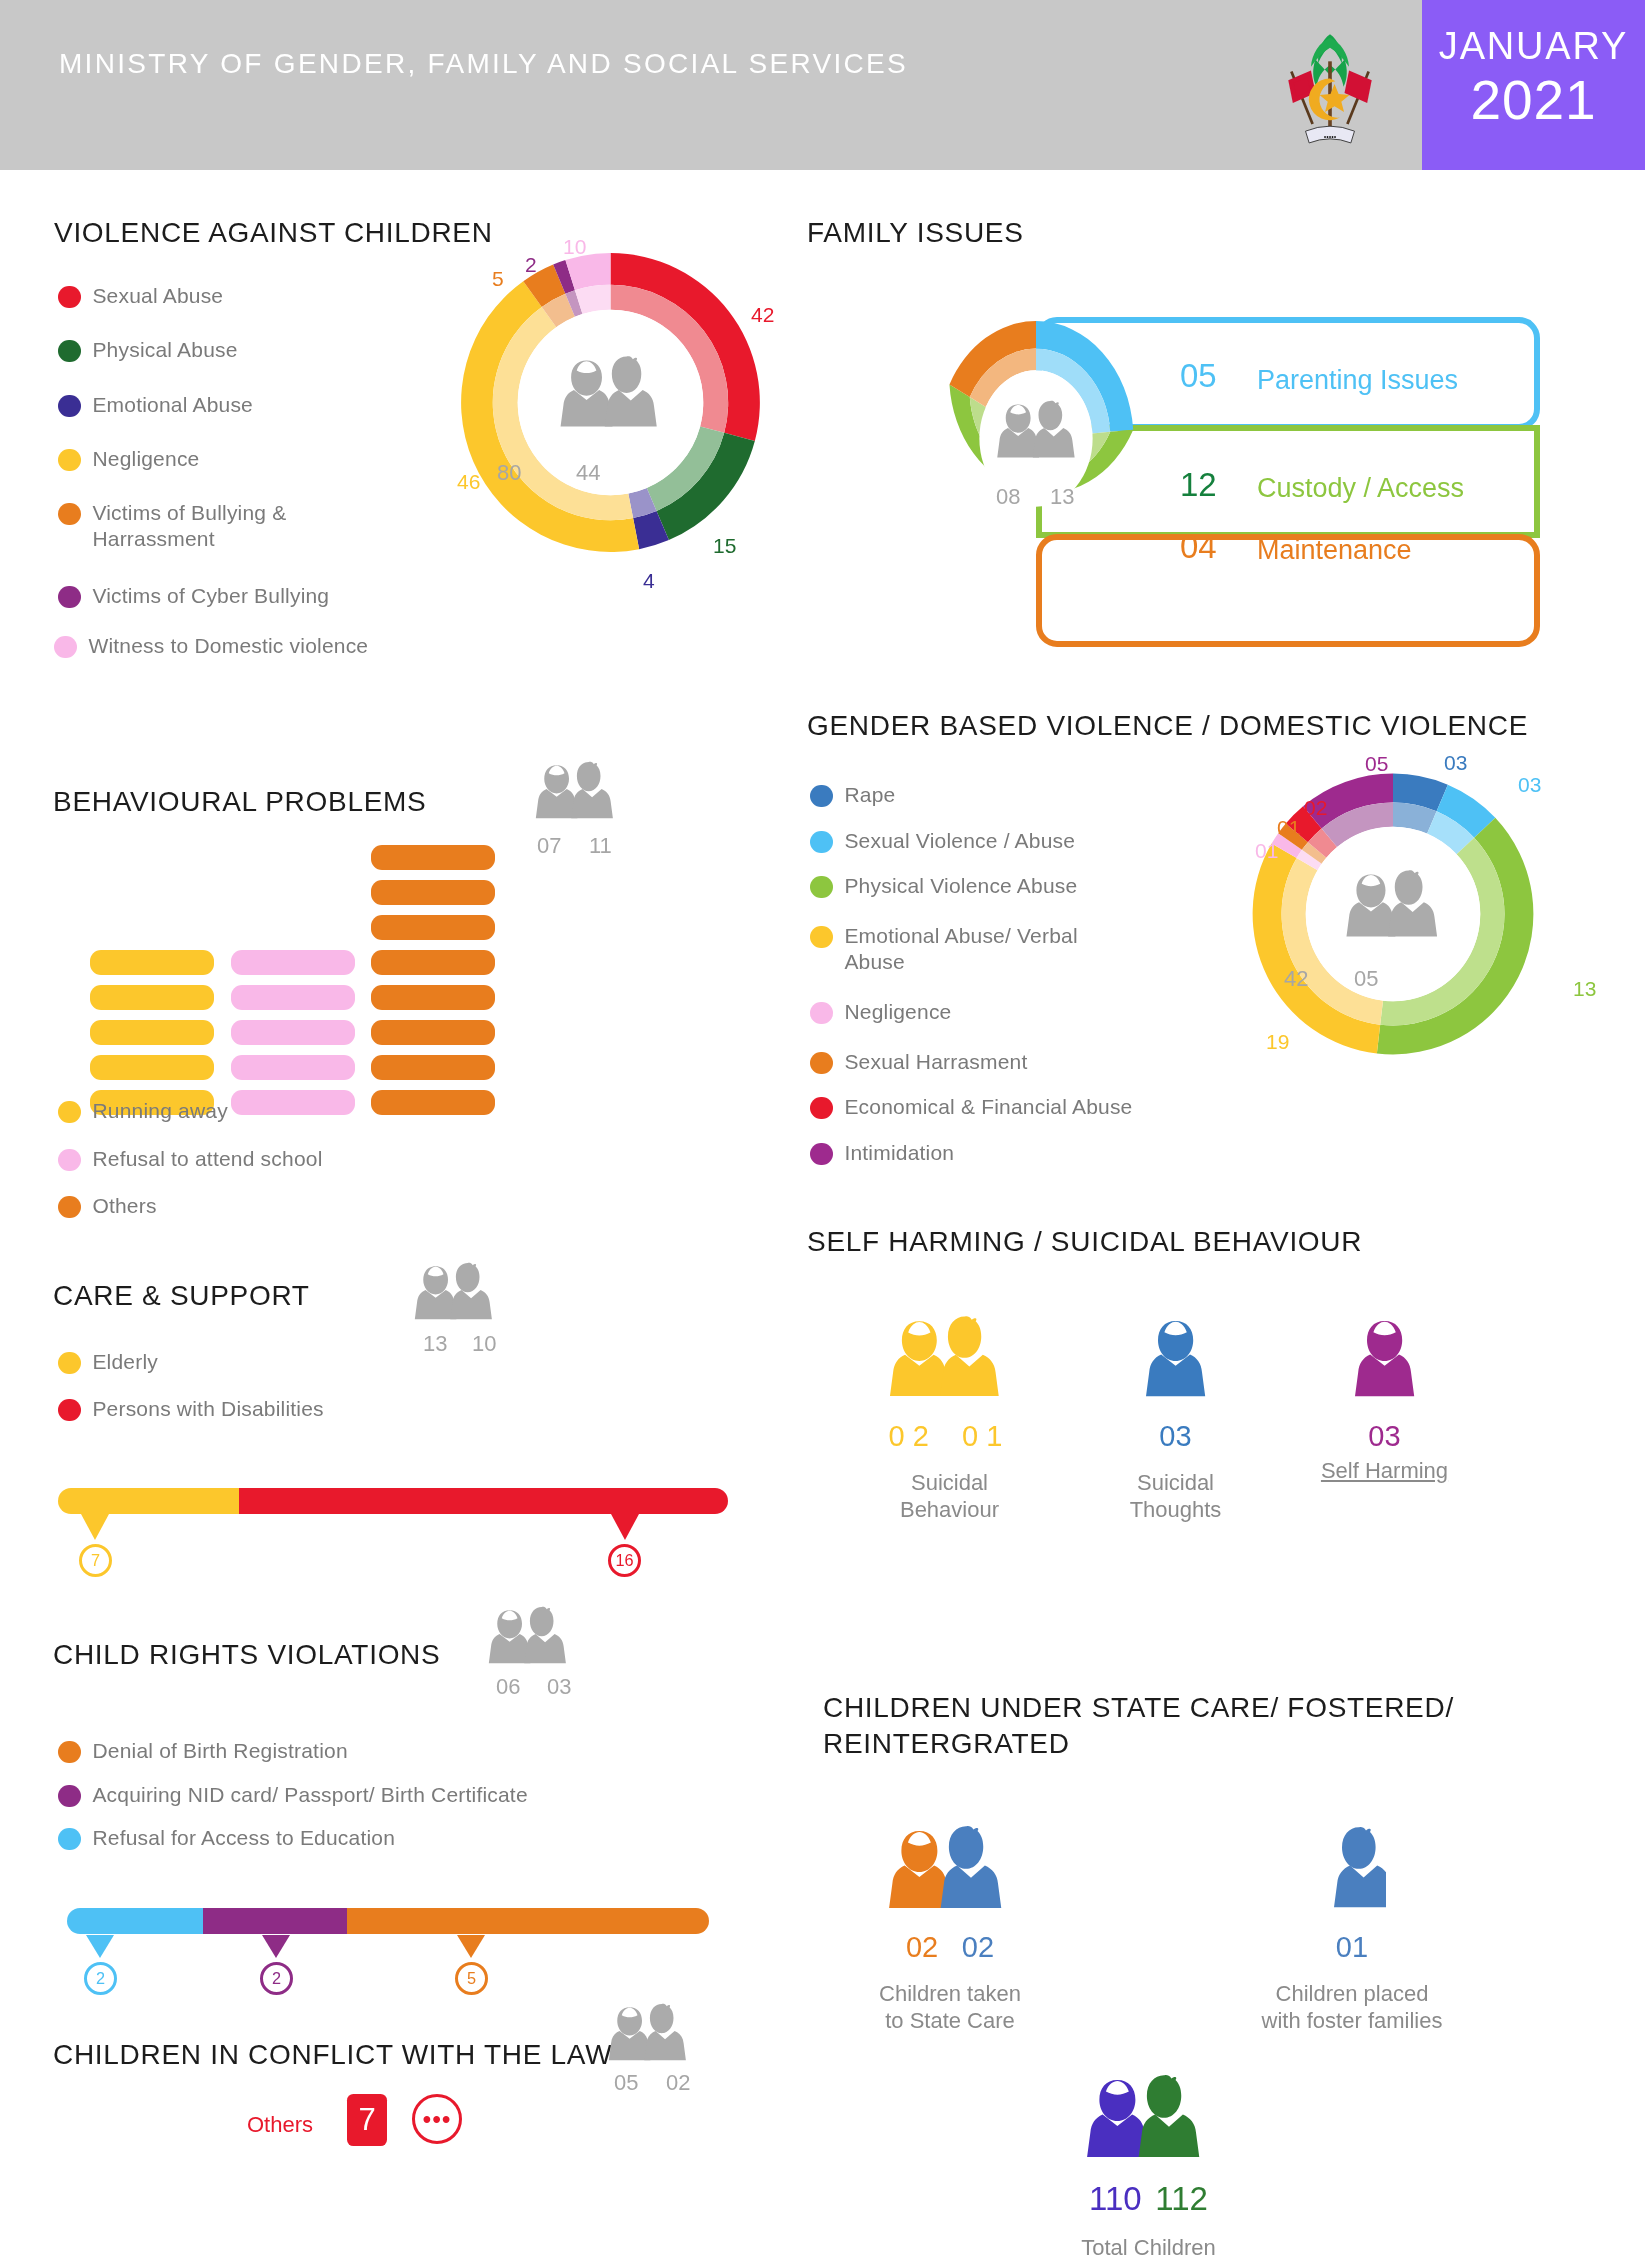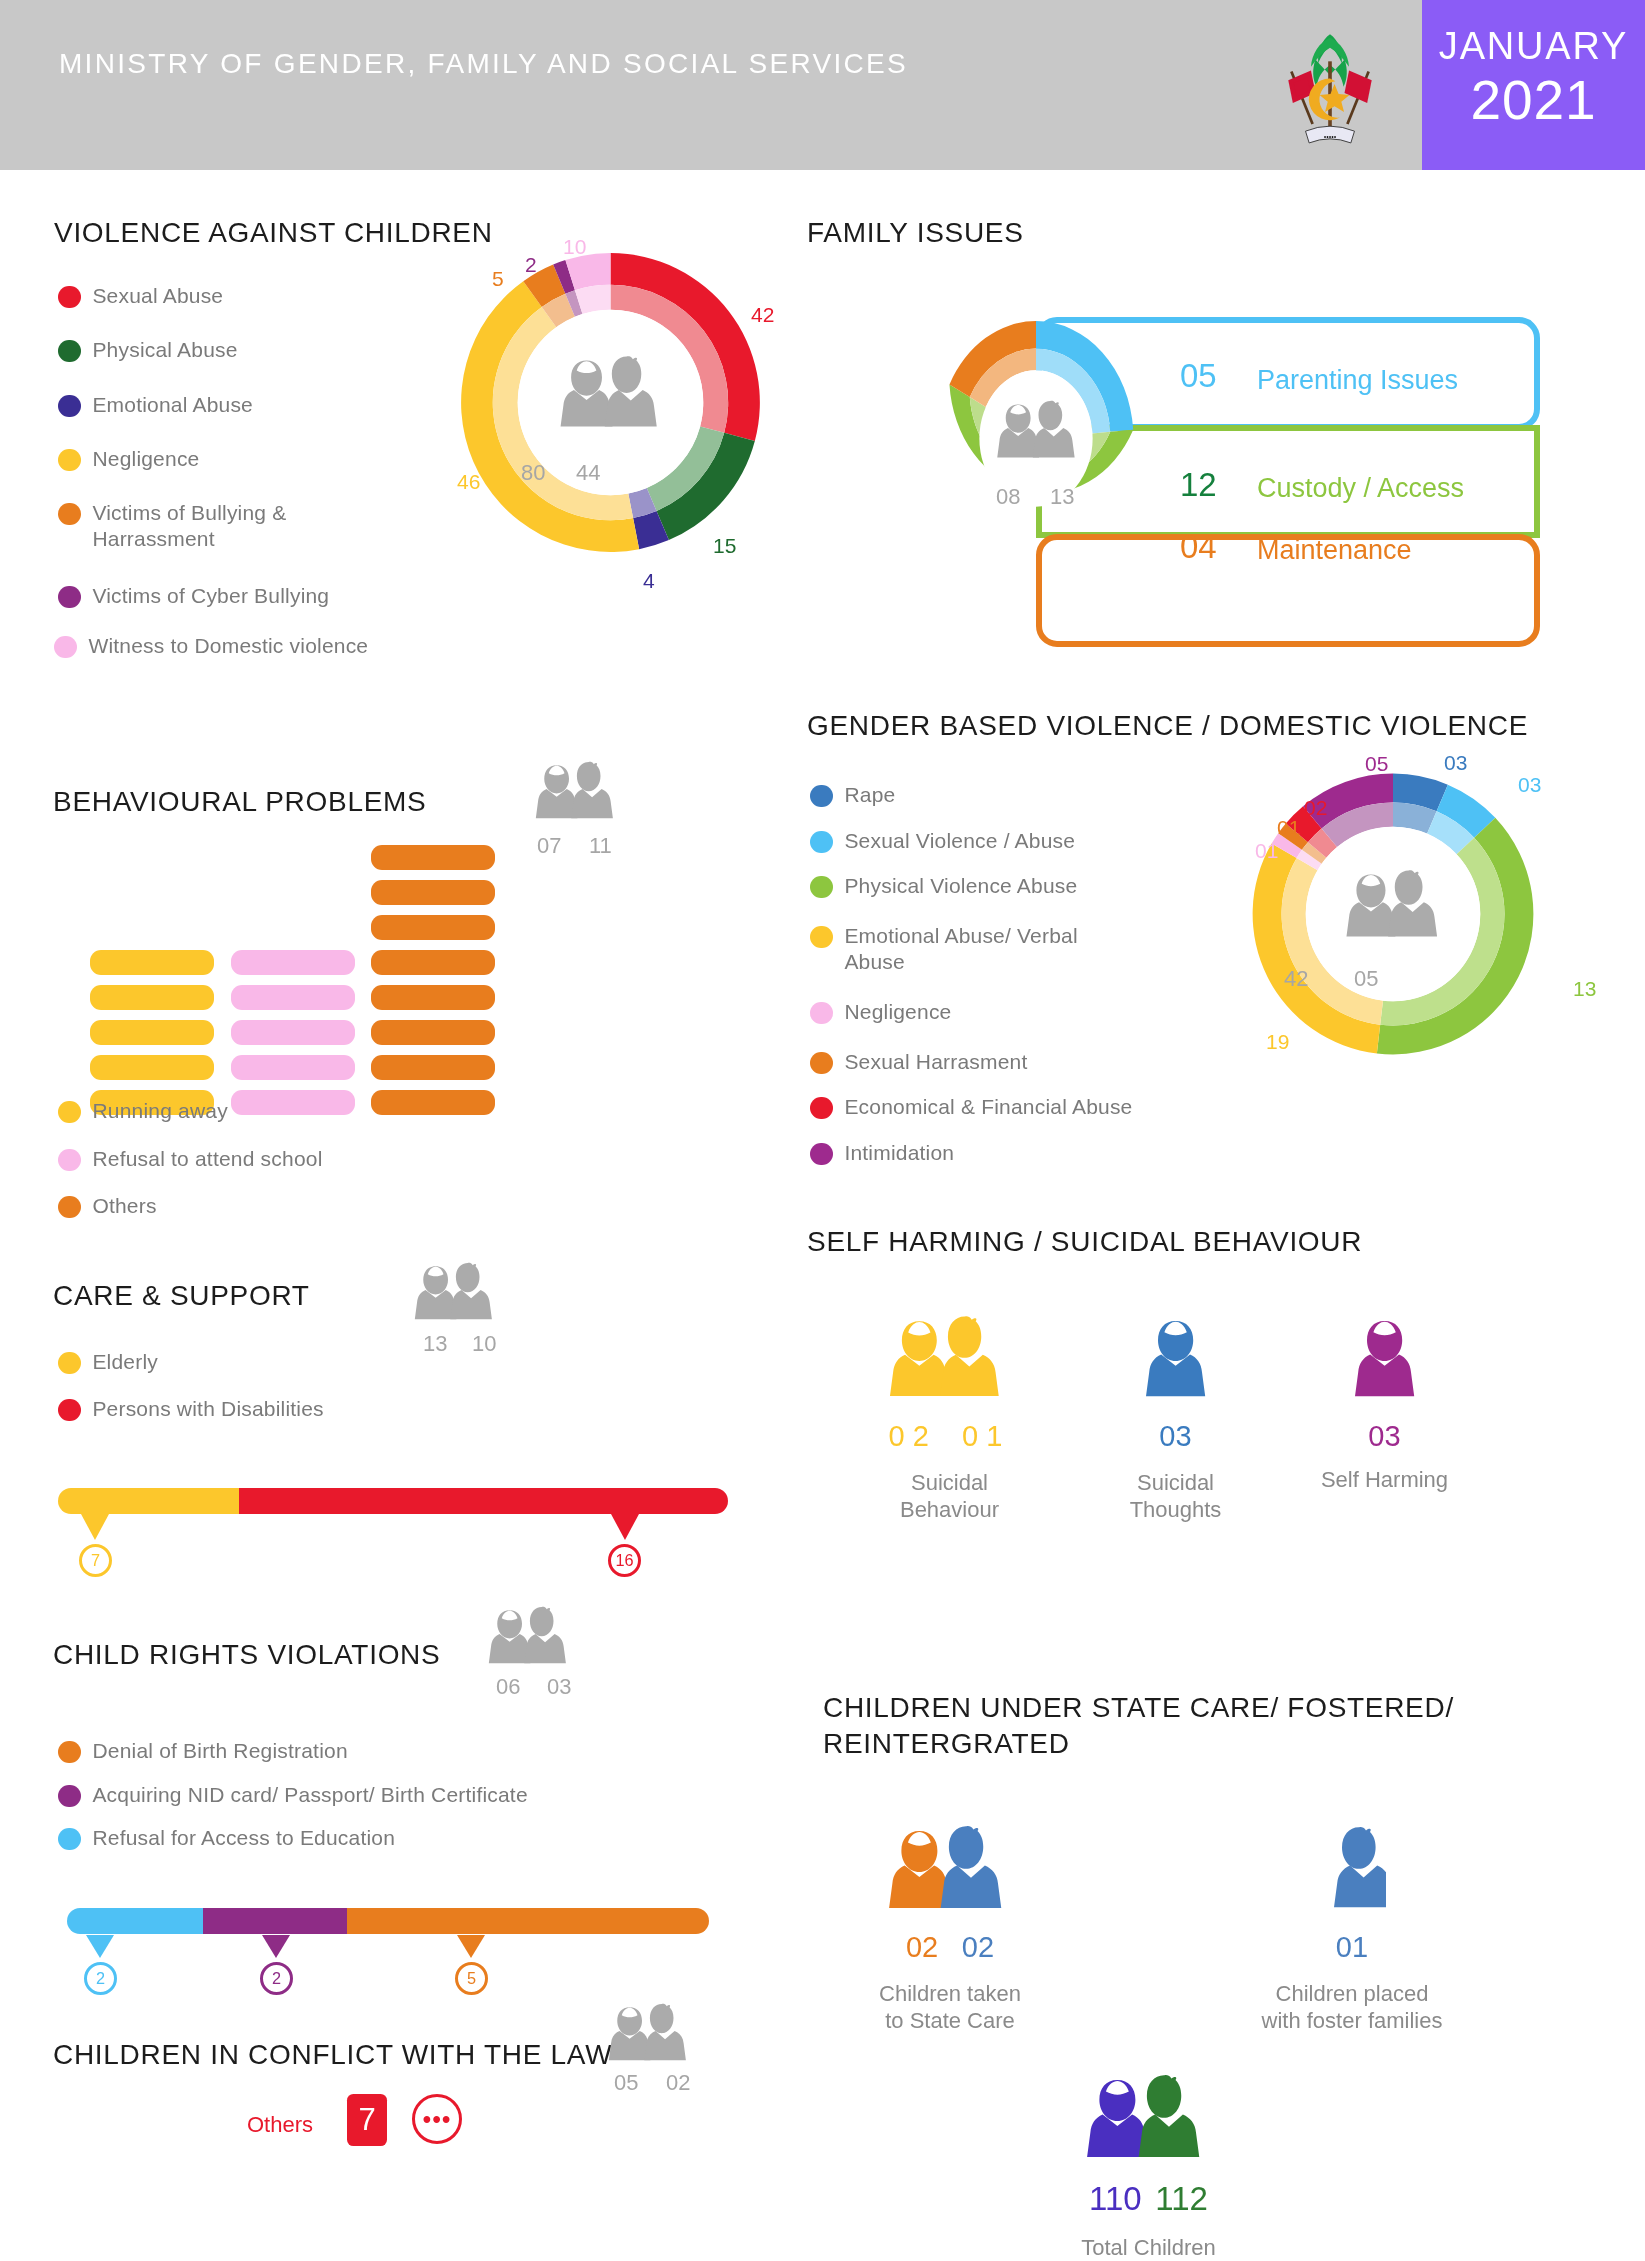--- a/index.html
+++ b/index.html
@@ -165,21 +165,21 @@
 
       <g transform="translate(-118,-108) scale(1.55)" fill="#ababab">
         <path d="M42 10 c-14 0 -22 10 -22 24 c0 14 9 26 22 26 c13 0 22 -12 22 -26 c0 -14 -8 -24 -22 -24z
                  M28 24 c3 -9 9 -13 14 -13 c5 0 11 4 14 13 c-9 5 -19 5 -28 0z"></path>
         <path d="M24 52 c-9 4 -14 11 -15 22 l-4 30 h74 l-4 -30 c-1 -11 -6 -18 -15 -22 l-18 14 z"></path>
         <path d="M108 8 c-3 -6 -9 -4 -9 -4 c-12 0 -21 10 -21 25 c0 15 9 27 21 27 c12 0 21 -12 21 -27 c0 -9 -3 -15 -7 -19 c2 -3 1 -6 -5 -2z"></path>
         <path d="M88 52 c-9 4 -15 11 -16 22 l-4 30 h74 l-4 -30 c-1 -11 -7 -18 -16 -22 l-17 15 z"></path>
       </g>
     </g>
   </svg>
-  <div class="pair-counts" style="left:45px; top:216px; letter-spacing:0;margin-left:24px;">80</div>
+  <div class="pair-counts" style="left:45px; top:216px; letter-spacing:0;">80</div>
   <div class="pair-counts" style="left:124px; top:216px; letter-spacing:0;">44</div>
 </div>
 
 <div class="callout" style="left:751px; top:303px; color:#e8192c;">42</div>
 <div class="callout" style="left:713px; top:534px; color:#1f6b2f;">15</div>
 <div class="callout" style="left:643px; top:569px; color:#3a2e94;">4</div>
 <div class="callout" style="left:457px; top:470px; color:#fcc72c;">46</div>
 <div class="callout" style="left:492px; top:267px; color:#e87d1e;">5</div>
 <div class="callout" style="left:525px; top:253px; color:#8e2c86;">2</div>
 <div class="callout" style="left:563px; top:235px; color:#f9b8e8;">10</div>
@@ -430,21 +430,21 @@
 
 <div class="stat" style="left:1312px; top:1307px; width:145px;">
   <svg width="68" height="104" viewBox="0 0 85 115">
     <g fill="#9e2a8e" transform="translate(4,0)">
       <path d="M38 10 c-14 0 -22 10 -22 24 c0 14 9 26 22 26 c13 0 22 -12 22 -26 c0 -14 -8 -24 -22 -24z
                M24 24 c3 -9 9 -13 14 -13 c5 0 11 4 14 13 c-9 5 -19 5 -28 0z"></path>
       <path d="M20 52 c-9 4 -14 11 -15 22 l-4 30 h74 l-4 -30 c-1 -11 -6 -18 -15 -22 l-18 14 z"></path>
     </g>
   </svg>
   <div class="stat-num" style="color:#9e2a8e; letter-spacing:0;">03</div>
-  <div class="stat-cap" style="width:136px; margin:13px auto 0;">Self Harming</div>
+  <div class="stat-cap" style="width:136px; margin:4px auto 0;text-decoration:underline;">Self Harming</div>
 </div>
 
 <div class="sec-title" style="left:53px; top:1639px;">CHILD RIGHTS VIOLATIONS</div>
 
 <div class="pair-icon" style="left:486px; top:1601px;">
   <svg width="90" height="72" viewBox="0 0 160 115" fill="#ababab">
     <path d="M42 10 c-14 0 -22 10 -22 24 c0 14 9 26 22 26 c13 0 22 -12 22 -26 c0 -14 -8 -24 -22 -24z
              M28 24 c3 -9 9 -13 14 -13 c5 0 11 4 14 13 c-9 5 -19 5 -28 0z"></path>
     <path d="M24 52 c-9 4 -14 11 -15 22 l-4 30 h74 l-4 -30 c-1 -11 -6 -18 -15 -22 l-18 14 z"></path>
     <path d="M108 8 c-3 -6 -9 -4 -9 -4 c-12 0 -21 10 -21 25 c0 15 9 27 21 27 c12 0 21 -12 21 -27 c0 -9 -3 -15 -7 -19 c2 -3 1 -6 -5 -2z"></path>

